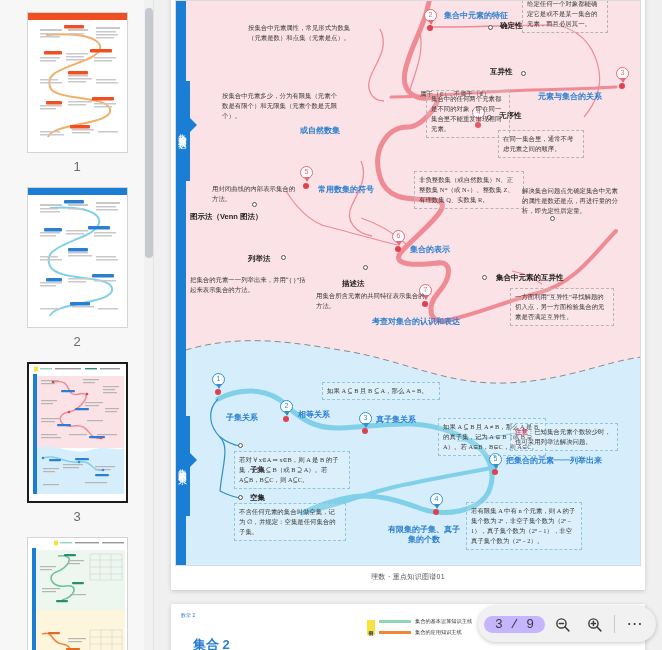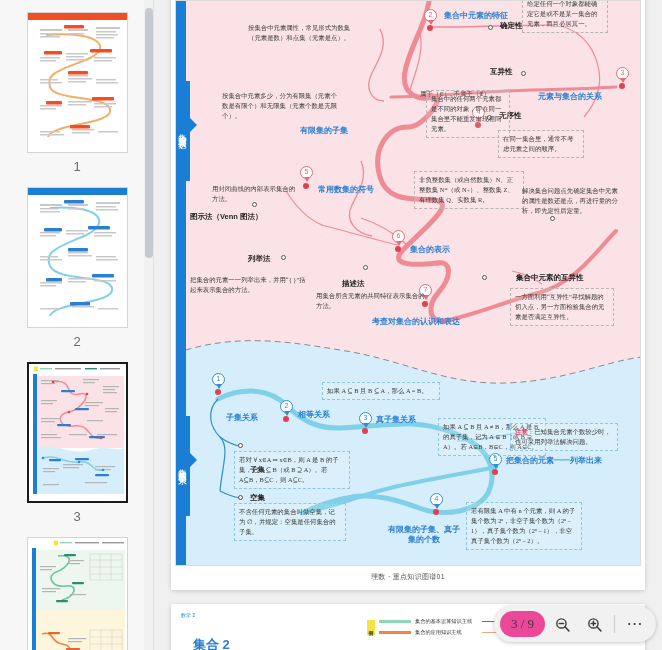--- a/index.html
+++ b/index.html
@@ -127,24 +127,24 @@
   .p4-tag { position:absolute; font-size:5px; color:#2b7fd0; }
 
   
   #toolbar {
     position: absolute; right: 6px; bottom: 8px; height: 36px;
     background: #f1f1f1; border-radius: 18px;
     display: flex; align-items: center; padding: 0 6px;
     box-shadow: 0 1px 4px rgba(0,0,0,.22); gap: 2px;
   }
   .tb-pages {
-    background: #ec4899; border-radius: 14px; height: 26px;
+    background: #c4b5fd; border-radius: 14px; height: 17px;
     display: flex; align-items: center; justify-content: center;
     padding: 0 11px; font-size: 13px; color: #3b3b3b;
-    font-family: Liberation Serif, serif;
+    font-family: Liberation Mono, monospace;
   }
   .tb-btn {
     width: 30px; height: 30px; border-radius: 50%;
     display: flex; align-items: center; justify-content: center;
     color: #3b3b3b; background: transparent; border: none; cursor: pointer;
   }
   .tb-sep { width: 1px; height: 18px; background: #c9c9c9; margin: 0 3px; }
   .dots { font-size: 16px; letter-spacing: 1px; color: #3b3b3b; line-height: 10px; }
 </style>
 </head>
@@ -457,21 +457,21 @@
         <div class="badge" style="left:440px; top:66px;">
           <span>3</span>
         </div>
         <div class="dot" style="left:443px; top:82px;"></div>
         <div class="nd-title" style="left:362px; top:90px;">元素与集合的关系</div>
 
         <div class="badge" style="left:296px; top:105px;">
           <span>4</span>
         </div>
         <div class="dot" style="left:299px; top:121px;"></div>
-        <div class="nd-title" style="left:124px; top:124px;">有限集的子集</div>
+        <div class="nd-title" style="left:124px; top:124px;">或自然数集</div>
 
         <div class="badge" style="left:124px; top:165px;">
           <span>5</span>
         </div>
         <div class="dot" style="left:127px; top:182px;"></div>
         <div class="nd-title" style="left:142px; top:183px;">常用数集的符号</div>
 
         <div class="badge" style="left:216px; top:229px;">
           <span>6</span>
         </div>
@@ -496,21 +496,21 @@
         <div class="odot" style="left:76px; top:201px;"></div>
         <div class="nd-sub" style="left:14px; top:211px;">图示法（Venn 图法）</div>
 
         <div class="odot" style="left:105px; top:254px;"></div>
         <div class="nd-sub" style="left:72px; top:253px;">列举法</div>
 
         <div class="odot" style="left:187px; top:264px;"></div>
         <div class="nd-sub" style="left:166px; top:278px;">描述法</div>
 
         <div class="odot" style="left:306px; top:274px;"></div>
-        <div class="nd-sub dark" style="left:320px; top:272px;margin-left:20px;">集合中元素的互异性</div>
+        <div class="nd-sub dark" style="left:320px; top:272px;">集合中元素的互异性</div>
 
         <div class="odot" style="left:374px; top:215px;"></div>
 
         <div class="note" style="left:72px; top:22px; width:110px;">按集合中元素属性，常见形式为数集（元素是数）和点集（元素是点）。</div>
         <div class="note" style="left:46px; top:90px; width:118px;">按集合中元素多少，分为有限集（元素个数是有限个）和无限集（元素个数是无限个）。</div>
         <div class="note" style="left:244px; top:88px; width:120px;">属于（∈）, 不属于（∉）。</div>
         <div class="note boxed" style="left:346px; top:-6px; width:86px;">给定任何一个对象都能确定它是或不是某一集合的元素，而且必居其一。</div>
 
         <div class="note boxed" style="left:250px; top:89px; width:84px;">集合中的任何两个元素都是不同的对象，即在同一集合里不能重复出现相同元素。</div>
         <div class="note boxed" style="left:322px; top:129px; width:86px;">在同一集合里，通常不考虑元素之间的顺序。</div>

